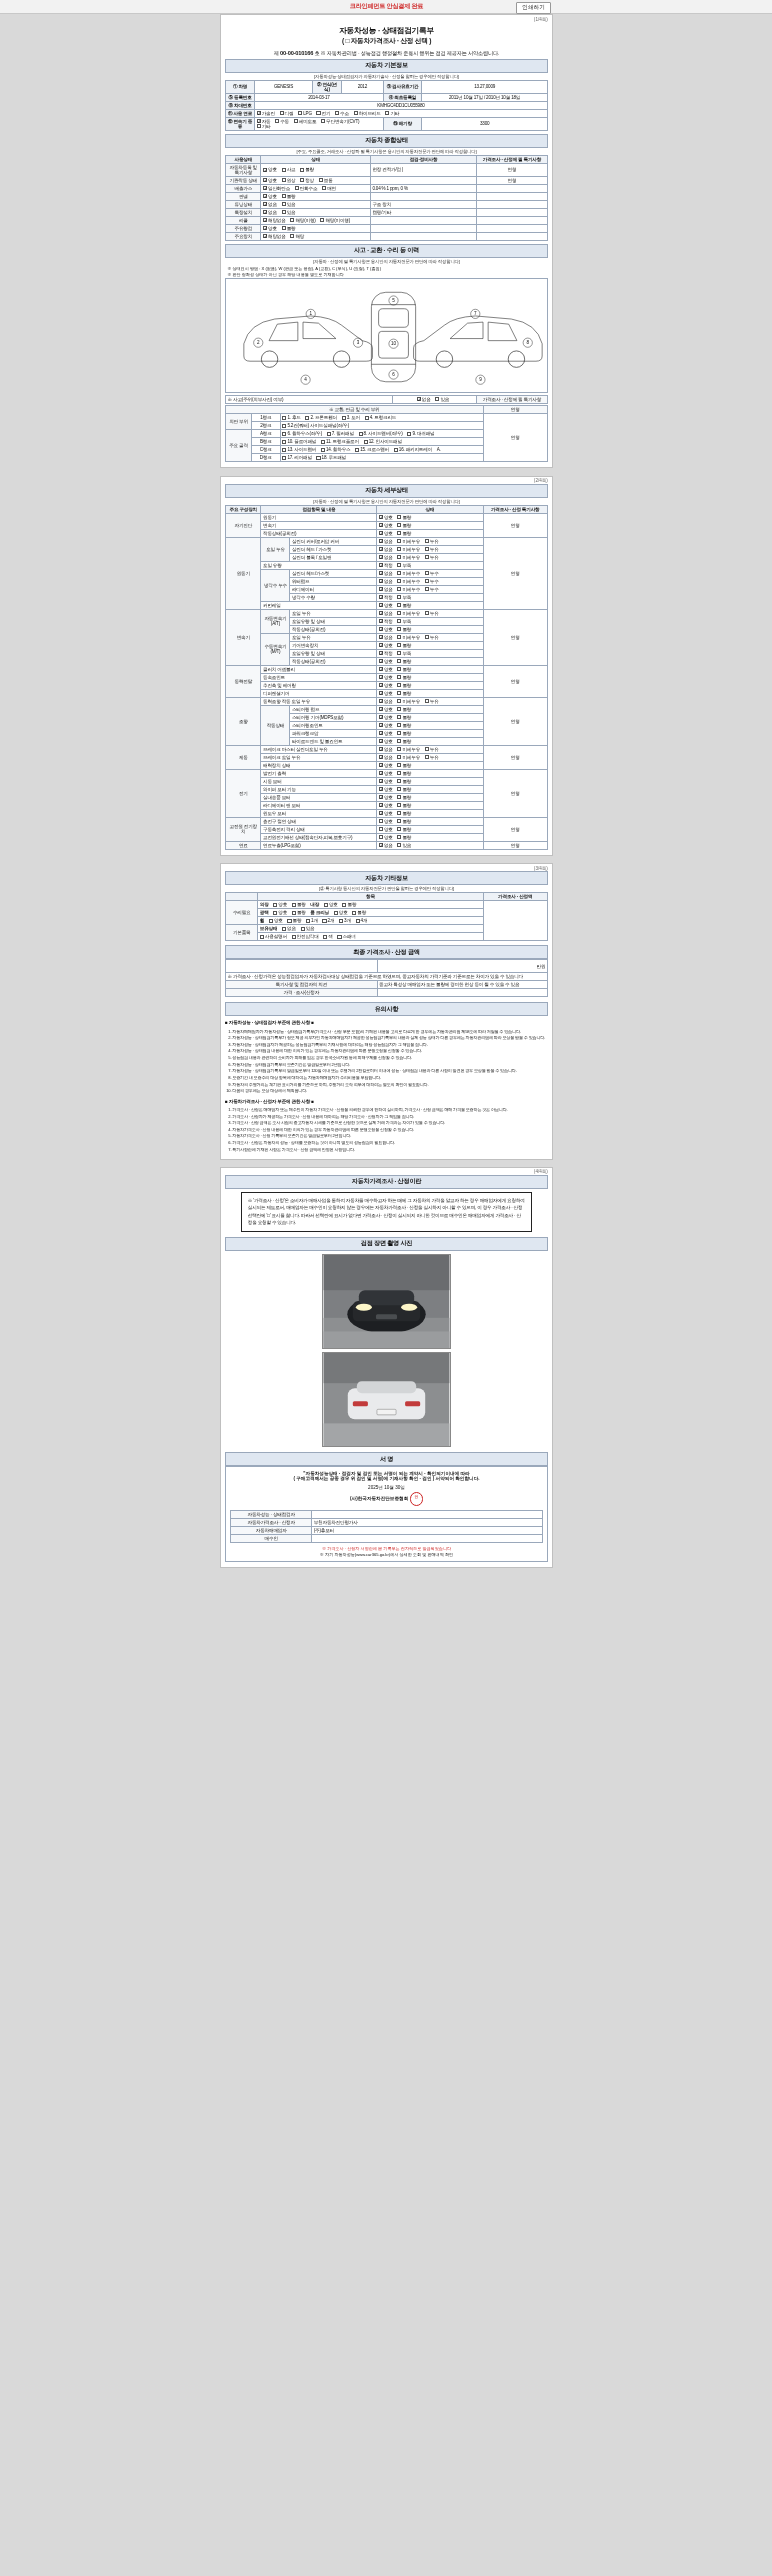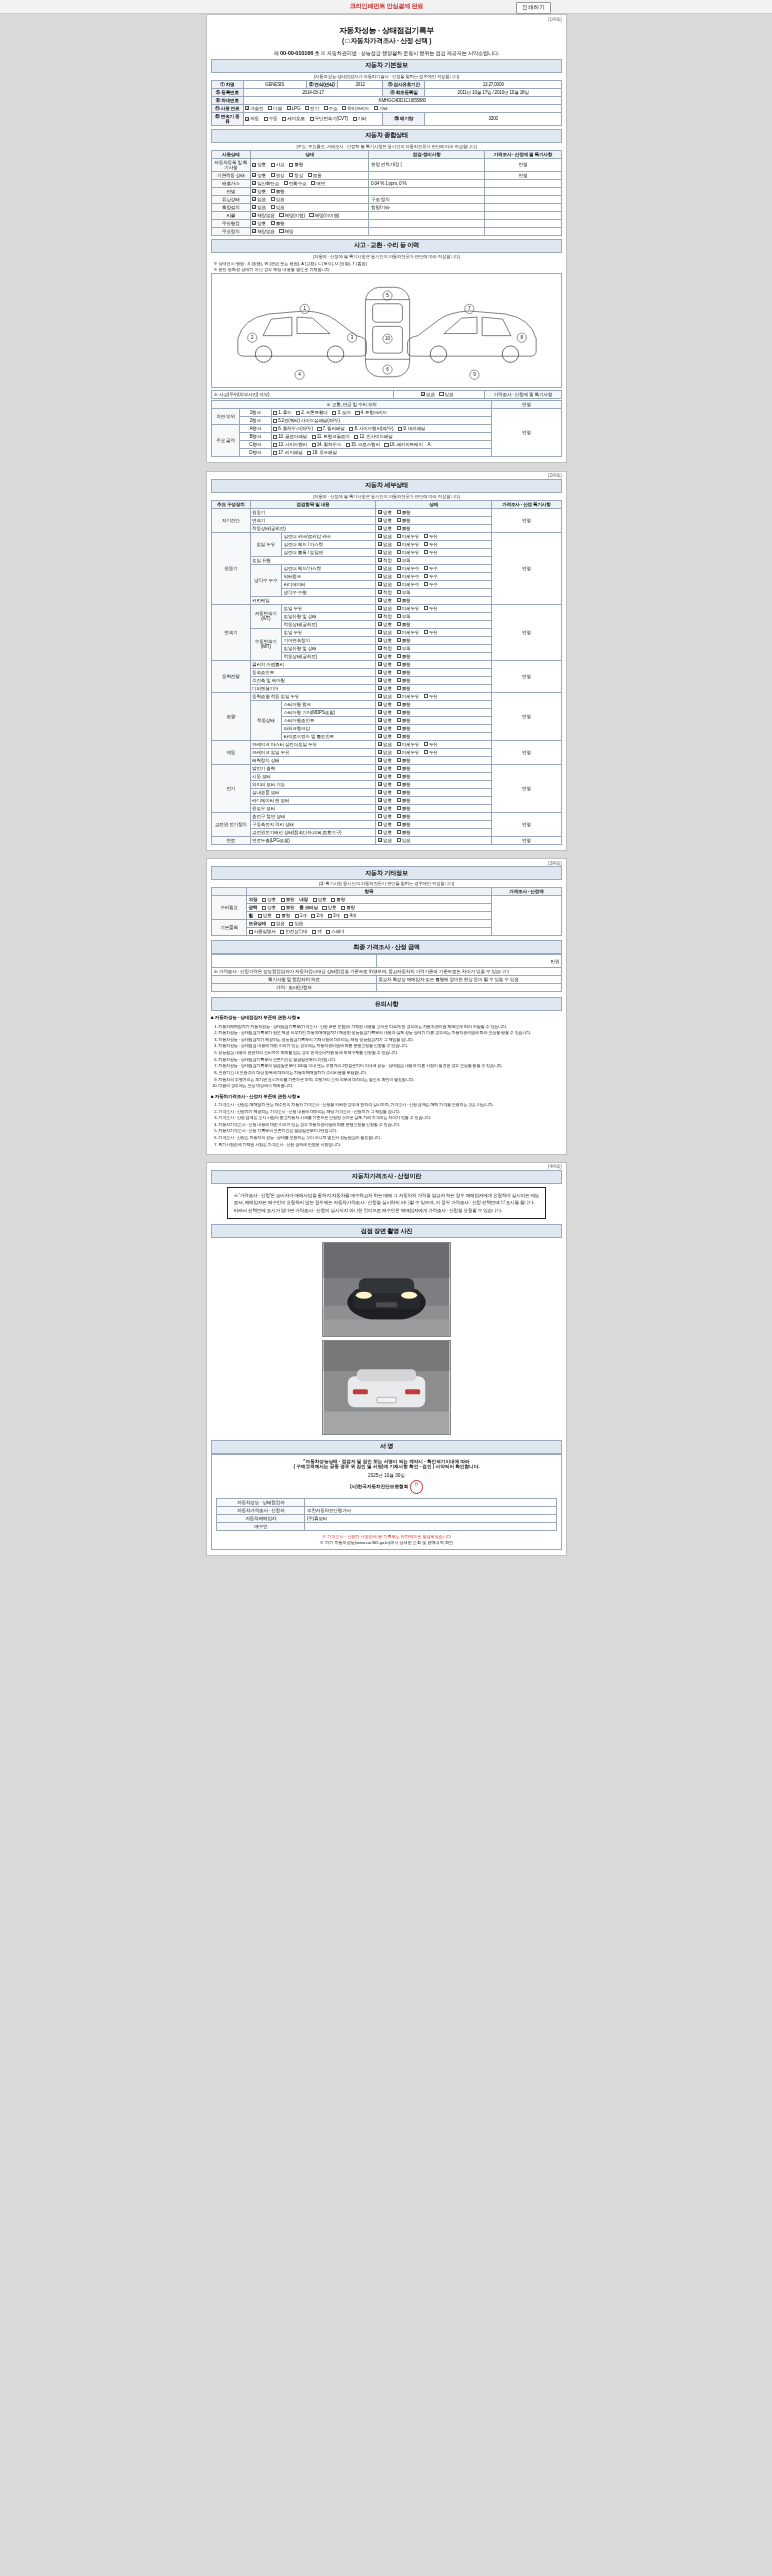--- a/index.html
+++ b/index.html
@@ -16,21 +16,21 @@
     display:flex; align-items:center; justify-content:center;
     position:relative; border-bottom:0.5px solid #c8c8c8;
   }
   .topbar .t { color:#d03030; font-size:6.2px; font-weight:bold; letter-spacing:-0.3px;}
   .topbar .btn {
     position:absolute; right:222px; top:2.1px;
     background:#fff; border:0.5px solid #999; border-radius:1px;
     font-size:5.7px; padding:1px 5.2px; color:#222;
   }
   .page {
-    width:361px; margin:0 auto 7.2px auto; background:#fff;
+    width:333px; margin:0 auto 7.2px auto; background:#fff;
     border:0.5px solid #bfbfbf; position:relative; padding:3.1px 4.1px 5.2px 4.1px;
   }
   .pagenum { position:absolute; right:4.1px; top:1.5px; font-size:4.6px; color:#666;}
   .ctr { text-align:center; }
   .title-main { font-size:7.7px; font-weight:bold; letter-spacing:-0.3px; margin-top:7.2px;}
   .title-sub  { font-size:6.7px; font-weight:bold; letter-spacing:-0.3px; margin-top:1.5px;}
   .docno { font-size:5.2px; margin:4.1px 0 1.5px 0; text-align:center; letter-spacing:-0.2px;}
   .docno b { font-size:5.7px; }
   .sechead {
     background:#dfe7f1; border:0.5px solid #9aa8bb; text-align:center;

